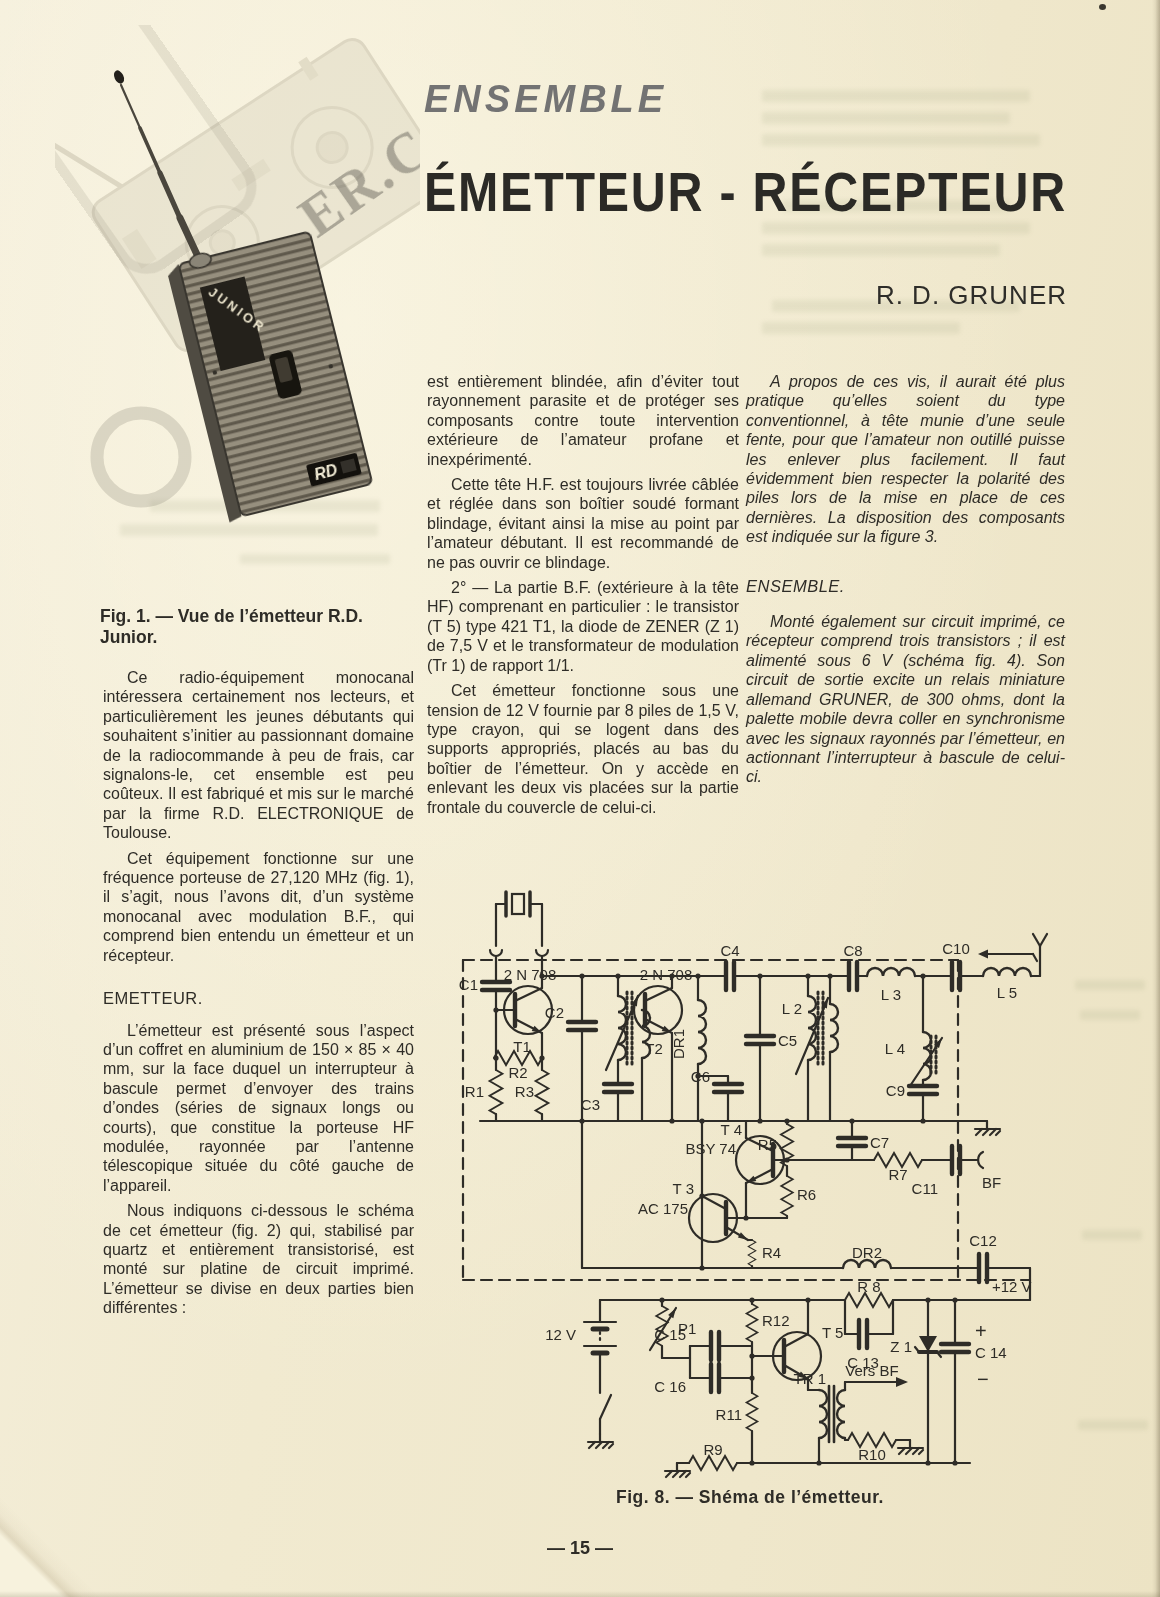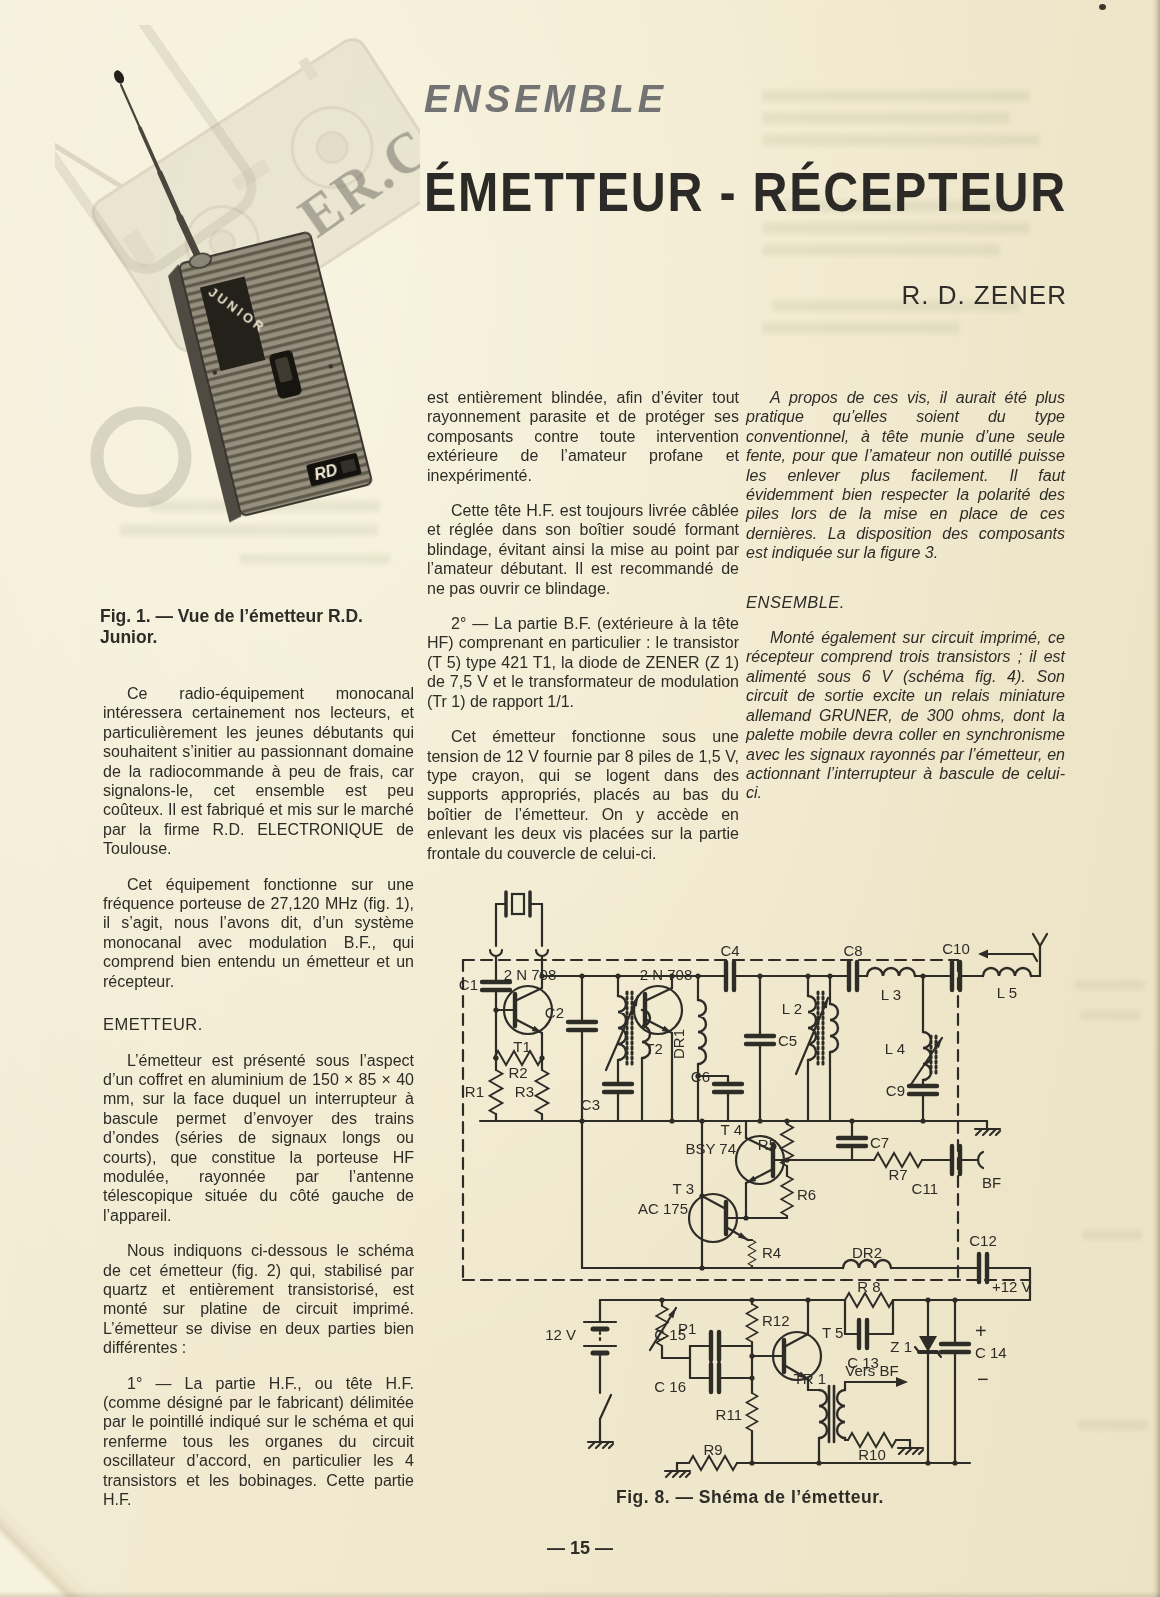--- a/index.html
+++ b/index.html
@@ -24,21 +24,21 @@
        color:#2b2a26;white-space:nowrap;transform:scaleX(.88);transform-origin:left center;}
   .author{position:absolute;left:745px;top:280px;width:322px;text-align:right;font-size:26px;
        letter-spacing:1px;color:#2e2d29;}
 
   .fig1-caption{position:absolute;left:100px;top:606px;width:320px;font-size:17.5px;font-weight:700;}
   .fig2-caption{position:absolute;left:430px;top:1487px;width:640px;text-align:center;
        font-size:17.5px;font-weight:700;letter-spacing:.5px;}
   .pagenum{position:absolute;left:0;top:1538px;width:100%;text-align:center;font-size:18px;font-weight:bold;}
 
   .col{position:absolute;font-size:16px;line-height:19.4px;text-align:justify;}
-  .col p{margin:16px 0 6px;text-indent:24px;}
+  .col p{margin:0 0 6px;text-indent:24px;}
   .col p.noindent{text-indent:0;}
   .col .subhead{margin:24px 0 12px;font-size:16.5px;letter-spacing:.5px;text-indent:0;}
   #col-left{left:103px;top:668px;width:311px;}
   #col-mid{left:427px;top:372px;width:312px;}
   #col-right{left:746px;top:372px;width:319px;font-style:italic;}
   #col-right .subhead{margin:30px 0 16px;}
 
   .bleed{position:absolute;background:#879068;opacity:.12;filter:blur(2px);border-radius:2px;}
 
   svg text{font-family:"Liberation Sans",sans-serif;font-size:15px;fill:#2e2c27;stroke:none;}
@@ -116,31 +116,30 @@
     <g>
       <rect x="8" y="96" width="52" height="22" rx="2" fill="#13110d"></rect>
       <text class="rd-text" x="14" y="113">RD</text>
       <rect x="42" y="101" width="14" height="12" fill="#33302a"></rect>
     </g>
   </g>
 </svg>
 
 <div class="kicker">ENSEMBLE</div>
 <div class="title">ÉMETTEUR - RÉCEPTEUR</div>
-<div class="author">R. D. ZENER</div>
+<div class="author">R. D. GRUNER</div>
 
 <div class="fig1-caption">Fig. 1. — Vue de l’émetteur R.D. Junior.</div>
 
 <div class="col" id="col-left">
   <p>Ce radio-équipement monocanal intéressera certainement nos lecteurs, et particulièrement les jeunes débutants qui souhaitent s’initier au passionnant domaine de la radiocommande à peu de frais, car signalons-le, cet ensemble est peu coûteux. Il est fabriqué et mis sur le marché par la firme R.D. ELECTRONIQUE de Toulouse.</p>
   <p>Cet équipement fonctionne sur une fréquence porteuse de 27,120 MHz (fig. 1), il s’agit, nous l’avons dit, d’un système monocanal avec modulation B.F., qui comprend bien entendu un émetteur et un récepteur.</p>
   <p class="subhead">EMETTEUR.</p>
   <p>L’émetteur est présenté sous l’aspect d’un coffret en aluminium de 150 × 85 × 40 mm, sur la face duquel un interrupteur à bascule permet d’envoyer des trains d’ondes (séries de signaux longs ou courts), que constitue la porteuse HF modulée, rayonnée par l’antenne télescopique située du côté gauche de l’appareil.</p>
   <p>Nous indiquons ci-dessous le schéma de cet émetteur (fig. 2) qui, stabilisé par quartz et entièrement transistorisé, est monté sur platine de circuit imprimé. L’émetteur se divise en deux parties bien différentes :</p>
-  <p>1° — La partie H.F., ou tête H.F. (comme désigné par le fabricant) délimitée par le pointillé indiqué sur le schéma et qui renferme tous les organes du circuit oscillateur d’accord, en particulier les 4 transistors et les bobinages. Cette partie H.F.</p>
 </div>
 
 <div class="col" id="col-mid">
   <p class="noindent">est entièrement blindée, afin d’éviter tout rayonnement parasite et de protéger ses composants contre toute intervention extérieure de l’amateur profane et inexpérimenté.</p>
   <p>Cette tête H.F. est toujours livrée câblée et réglée dans son boîtier soudé formant blindage, évitant ainsi la mise au point par l’amateur débutant. Il est recommandé de ne pas ouvrir ce blindage.</p>
   <p>2° — La partie B.F. (extérieure à la tête HF) comprenant en particulier : le transistor (T 5) type 421 T1, la diode de ZENER (Z 1) de 7,5 V et le transformateur de modulation (Tr 1) de rapport 1/1.</p>
   <p>Cet émetteur fonctionne sous une tension de 12 V fournie par 8 piles de 1,5 V, type crayon, qui se logent dans des supports appropriés, placés au bas du boîtier de l’émetteur. On y accède en enlevant les deux vis placées sur la partie frontale du couvercle de celui-ci.</p>
 </div>
 
 <div class="col" id="col-right">

